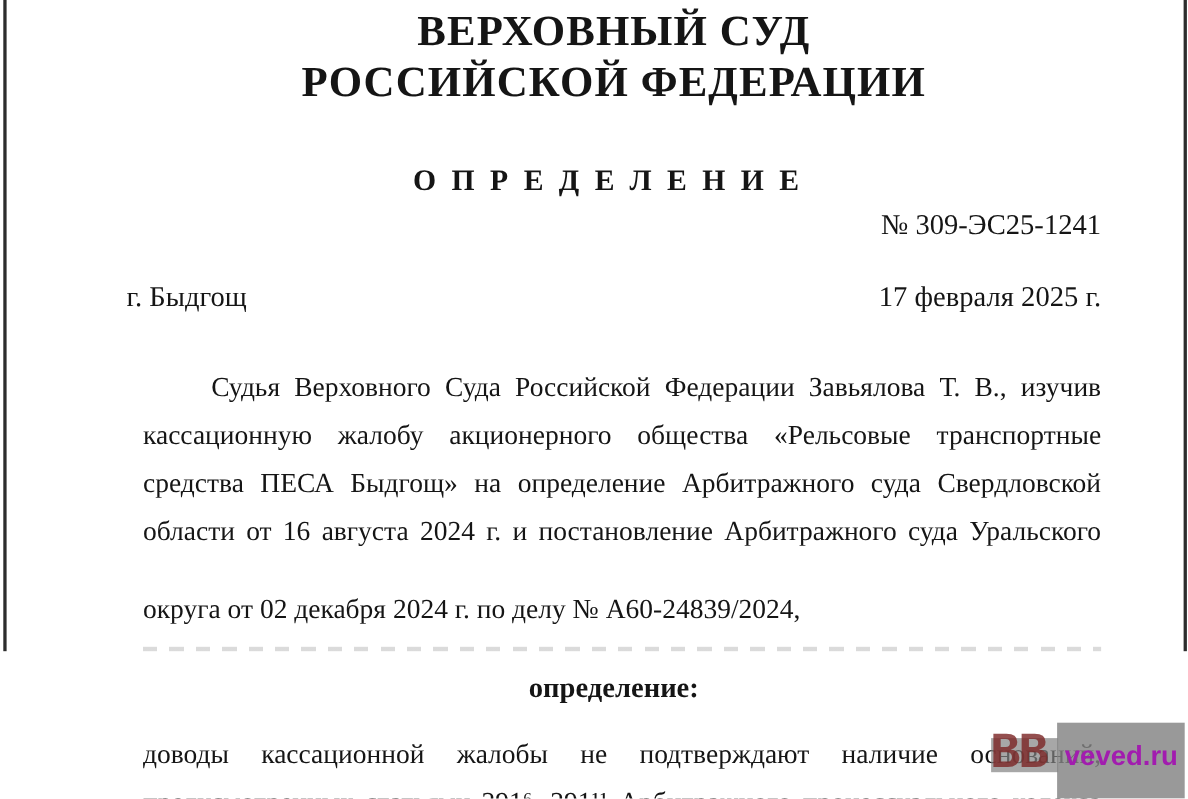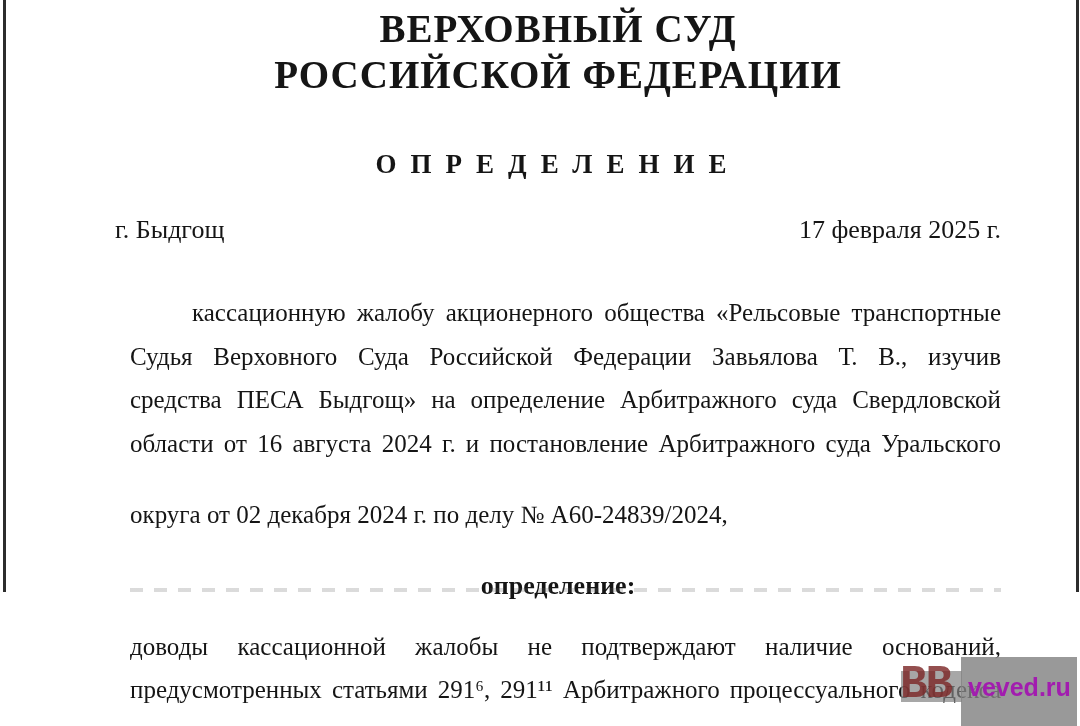--- a/index.html
+++ b/index.html
@@ -153,29 +153,30 @@
 
   <div class="content">
 
     <div class="court-title">
       <div>ВЕРХОВНЫЙ СУД</div>
       <div>РОССИЙСКОЙ ФЕДЕРАЦИИ</div>
     </div>
 
     <div class="doc-type">ОПРЕДЕЛЕНИЕ</div>
 
+    <div class="case-number">№ 309-ЭС25-1241</div>
 
     <div class="place-date">
       <span>г. Быдгощ</span>
       <span>17 февраля 2025 г.</span>
     </div>
 
     <div class="para para1">
+        <div class="jline">Судья Верховного Суда Российской Федерации Завьялова Т. В., изучив</div>
         <div class="jline">кассационную жалобу акционерного общества «Рельсовые транспортные</div>
-        <div class="jline">Судья Верховного Суда Российской Федерации Завьялова Т. В., изучив</div>
         <div class="jline">средства ПЕСА Быдгощ» на определение Арбитражного суда Свердловской</div>
         <div class="jline">области от 16 августа 2024 г. и постановление Арбитражного суда Уральского</div>
         <div class="jline">округа от 02 декабря 2024 г. по делу № А60-24839/2024,</div>
       </div>
 
     <div class="resolution">определение:</div>
 
     <div class="para para2">
         <div class="jline">доводы кассационной жалобы не подтверждают наличие оснований,</div>
         <div class="jline">предусмотренных статьями 291⁶, 291¹¹ Арбитражного процессуального кодекса</div>

